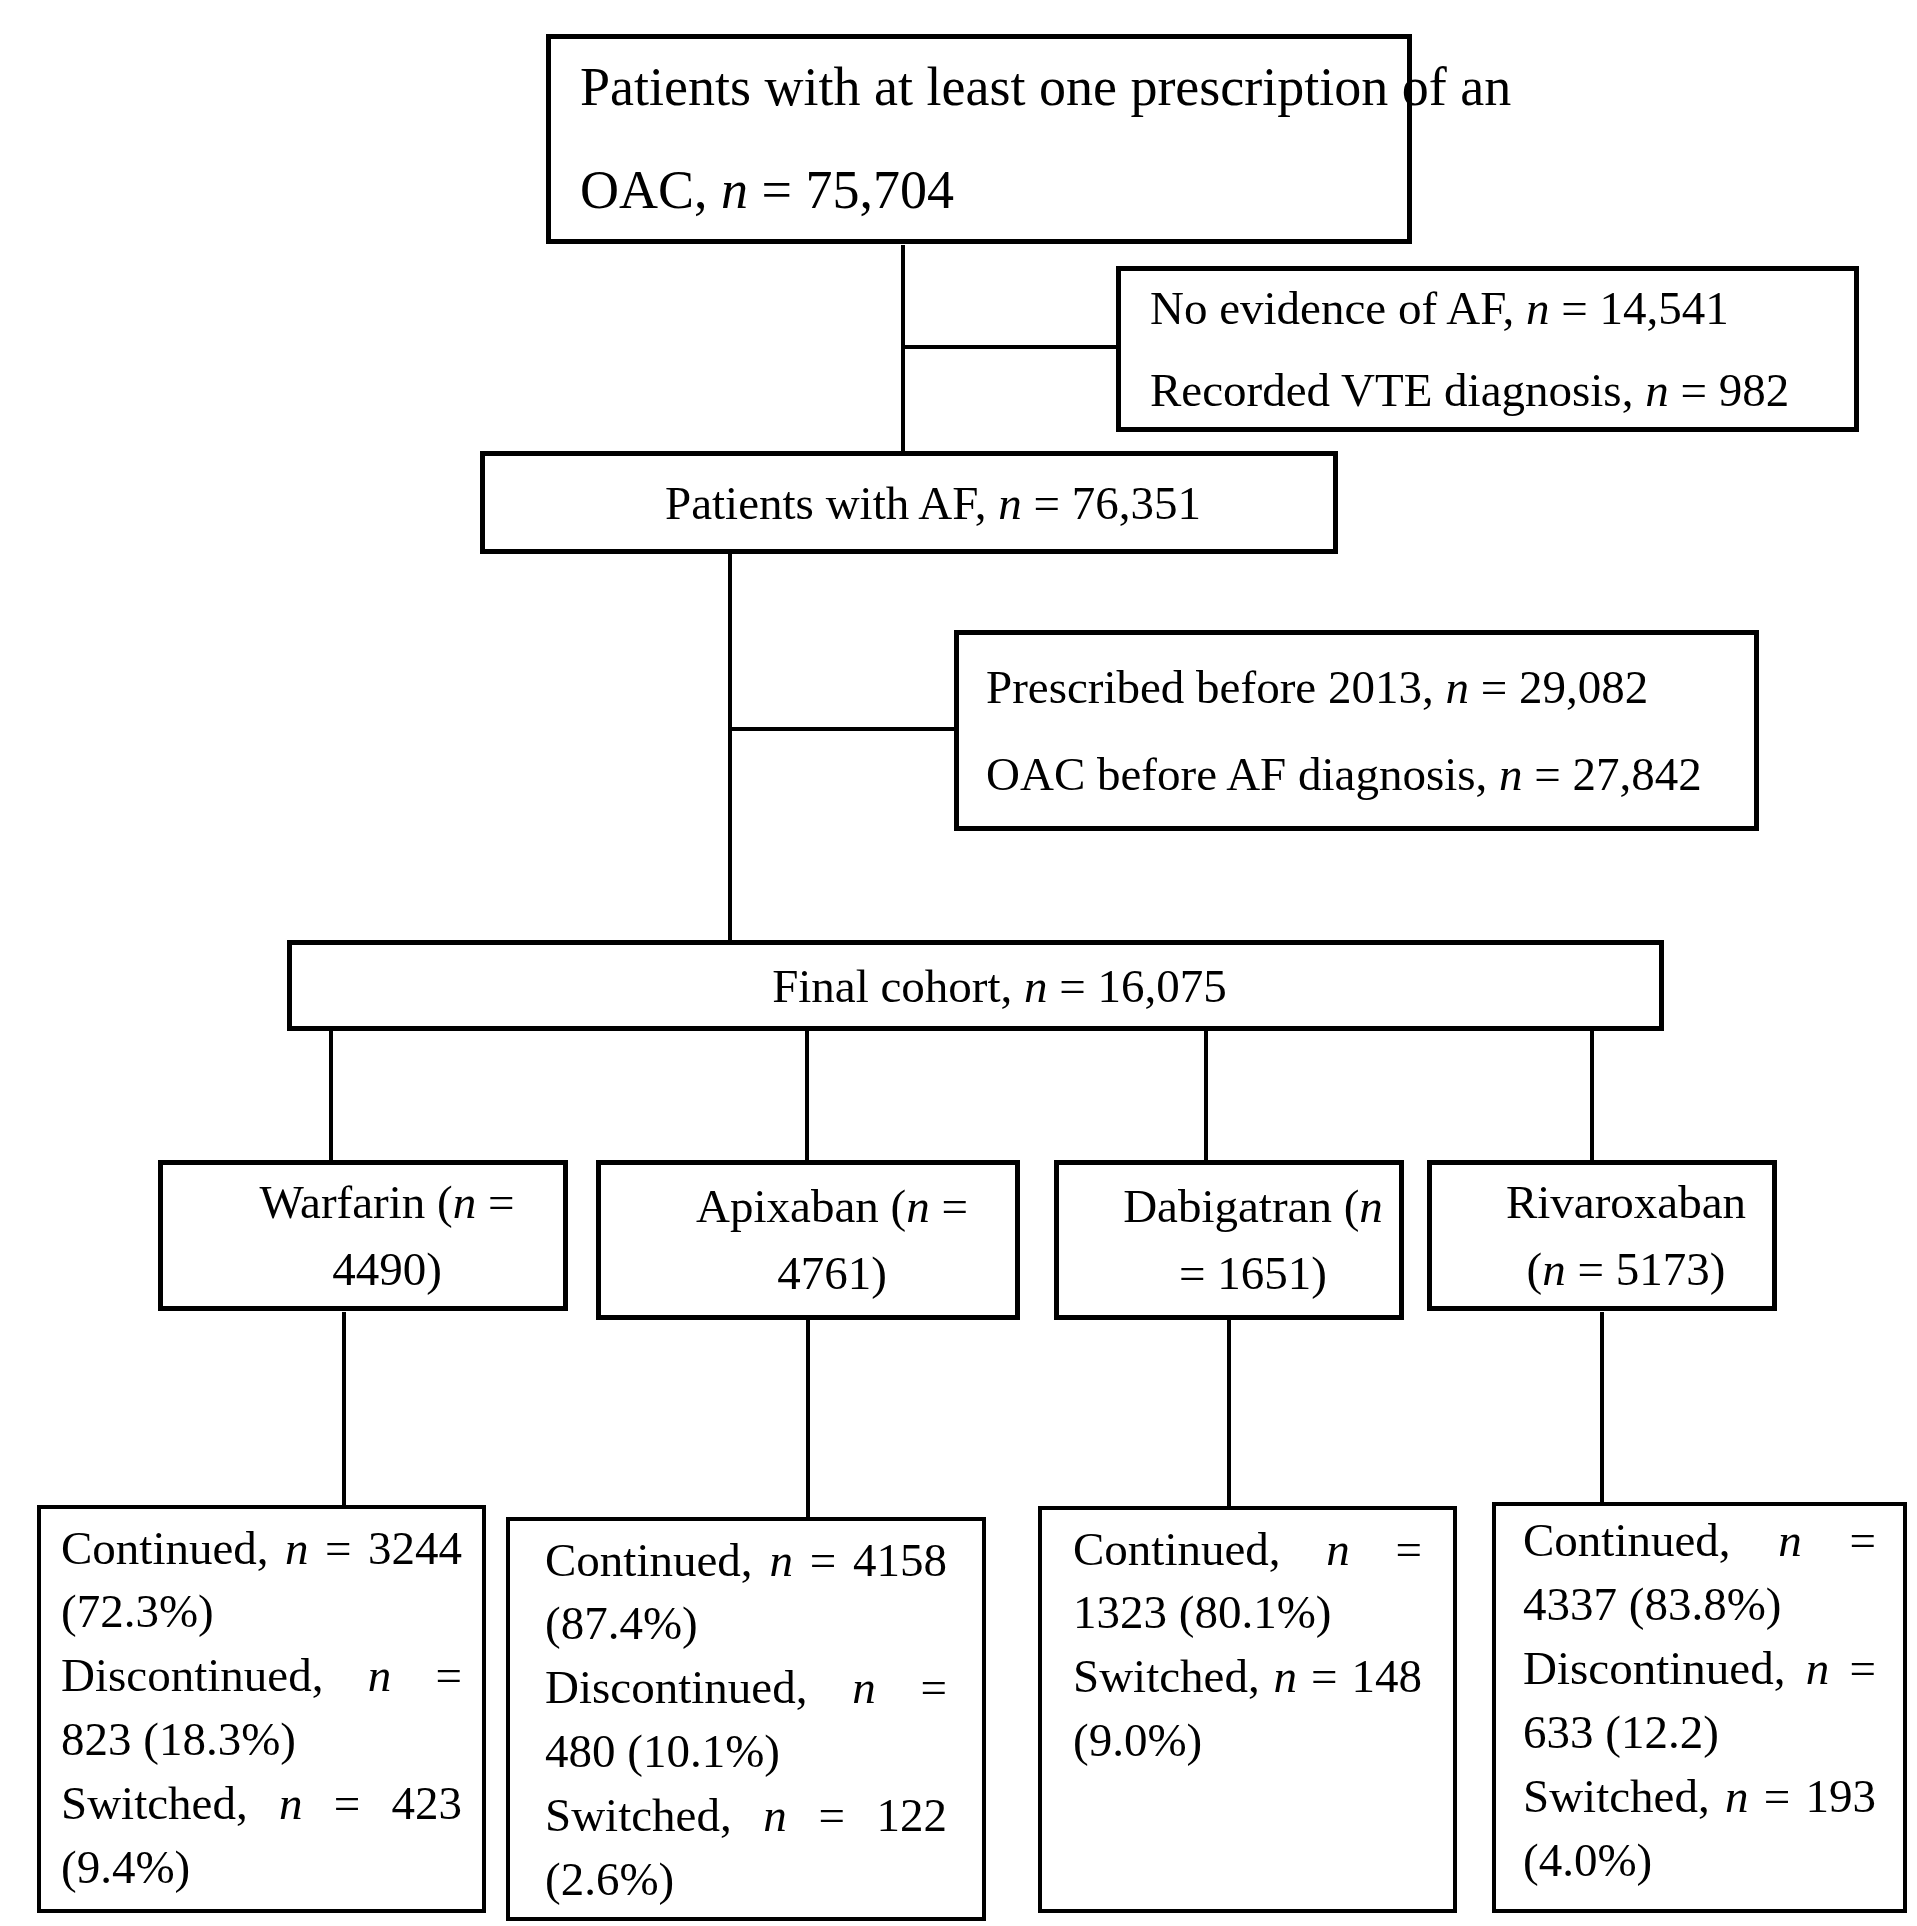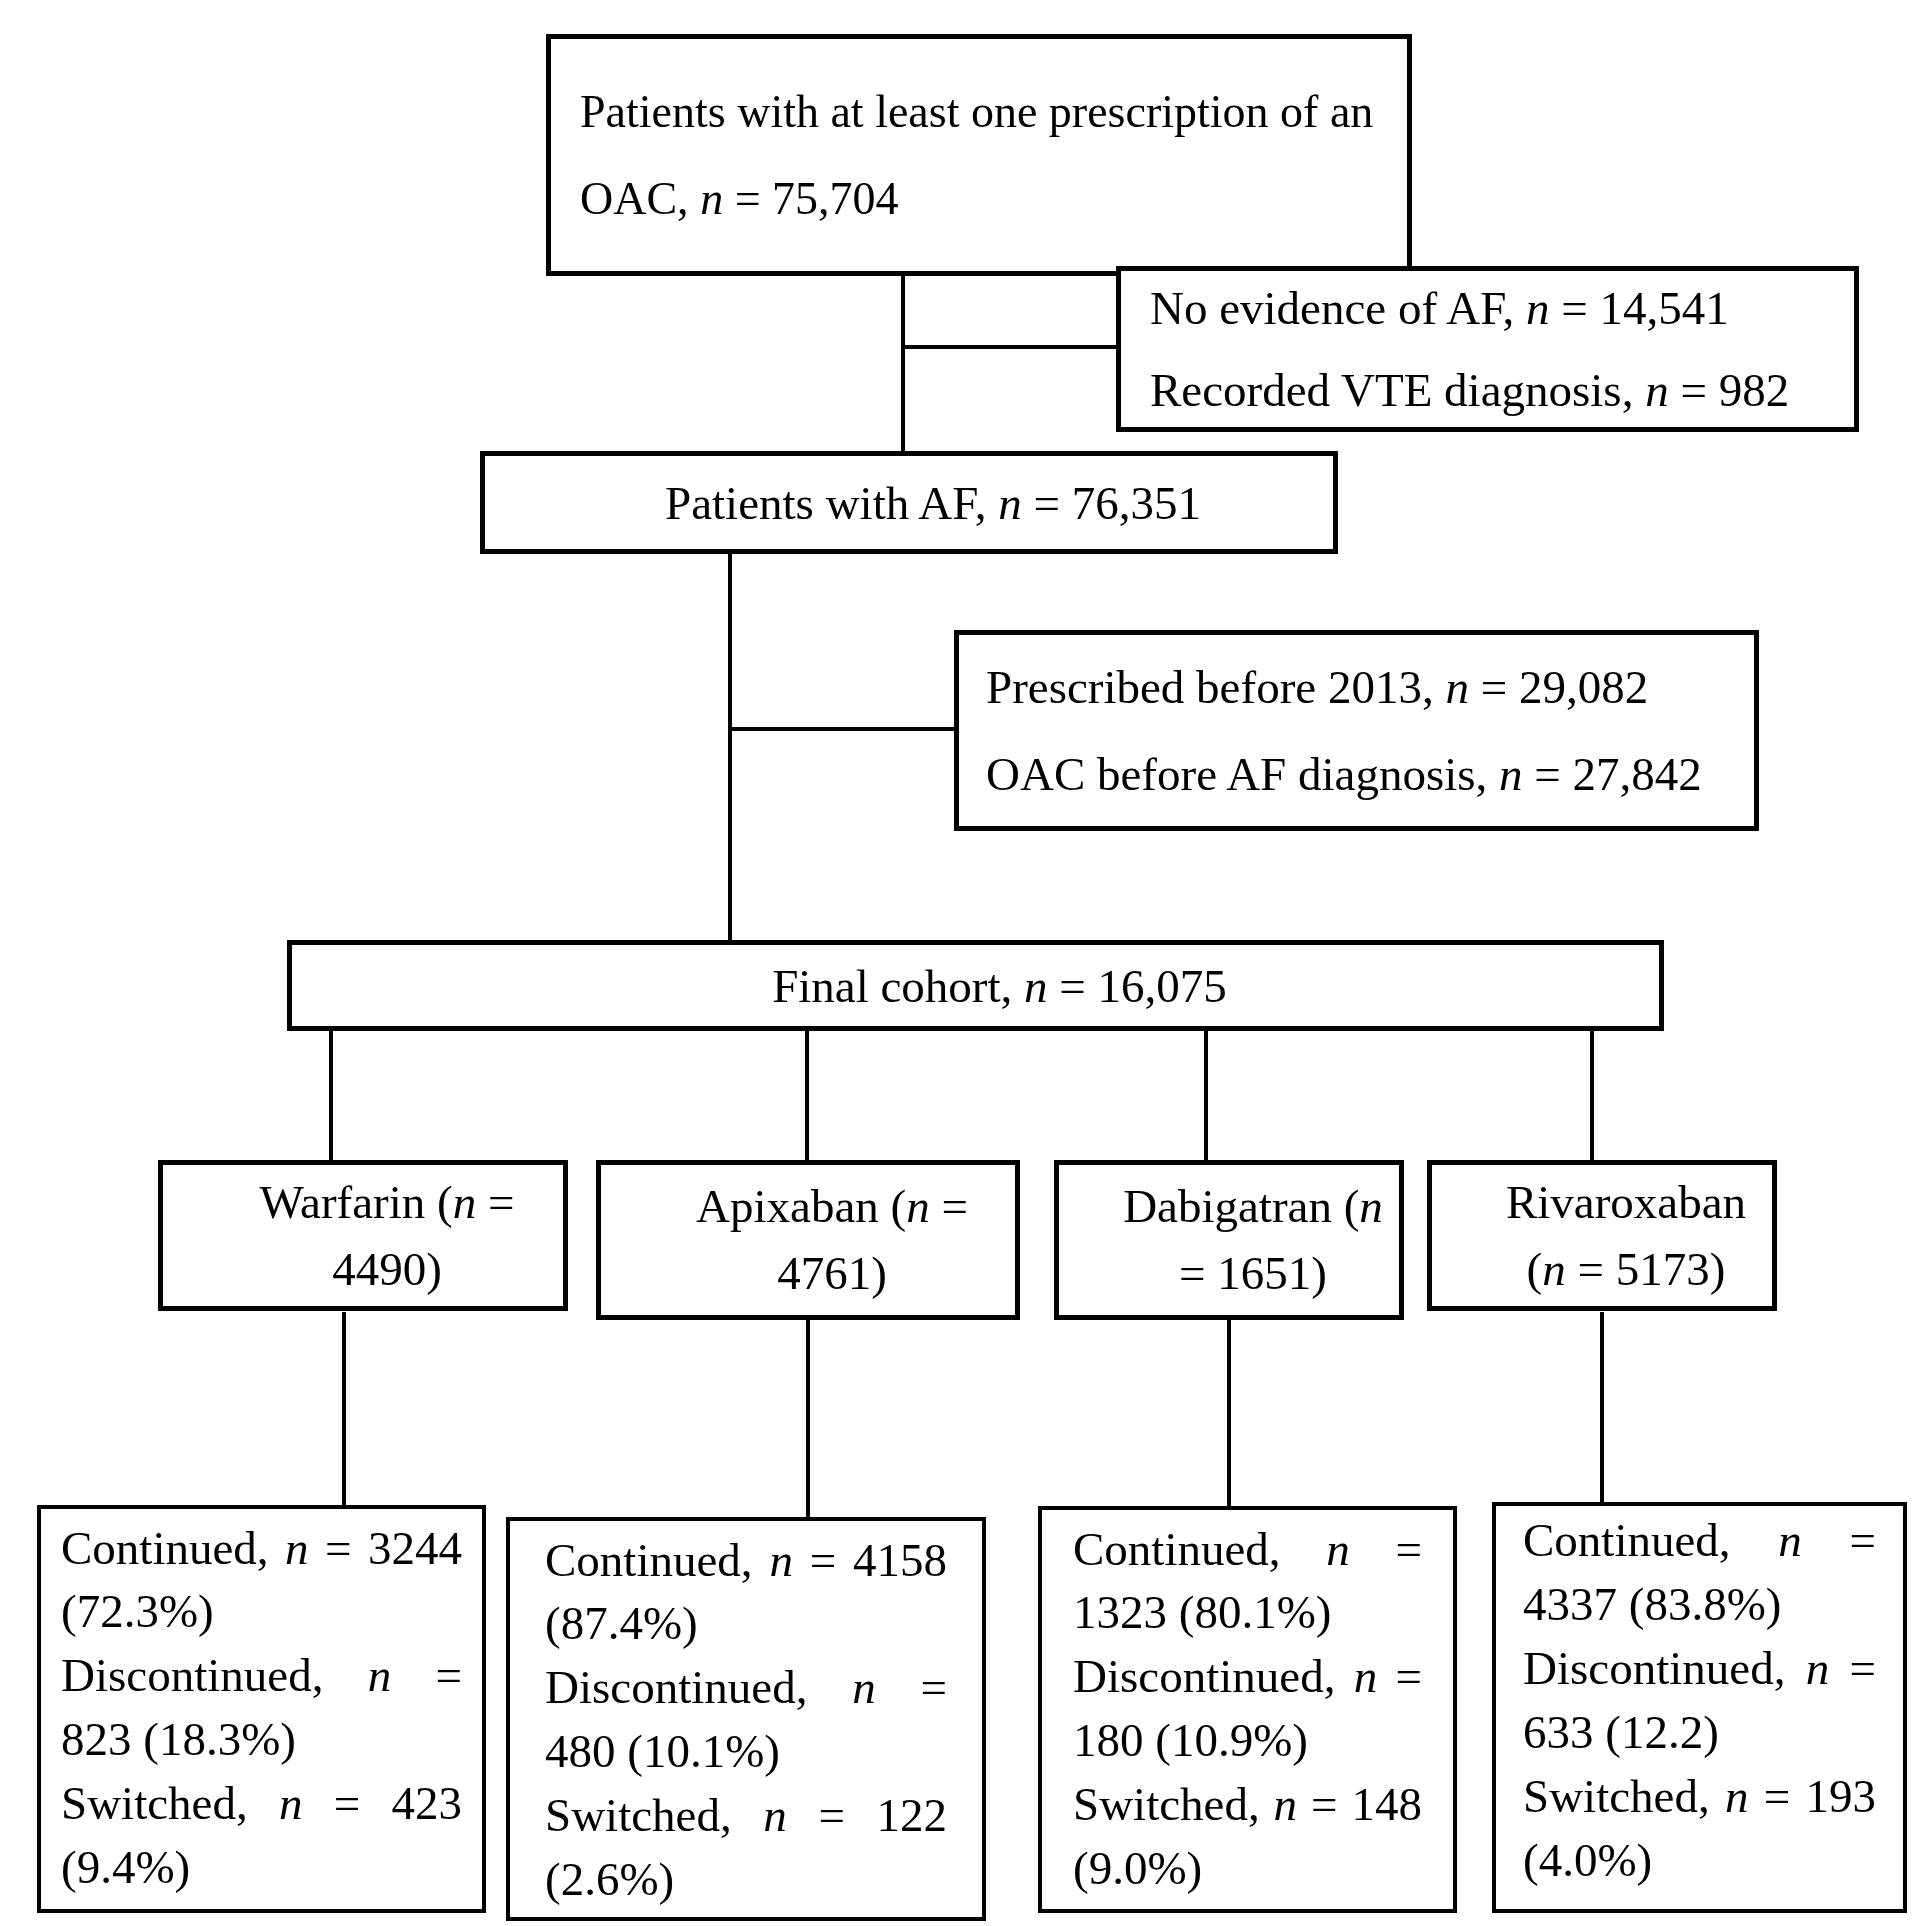--- a/index.html
+++ b/index.html
@@ -49,21 +49,21 @@
   <div class="conn" style="left:728px; top:727px; width:226px; height:4.3px;"></div>
   <div class="conn" style="left:329px; top:1030px; width:4.3px; height:130px;"></div>
   <div class="conn" style="left:805px; top:1030px; width:4.3px; height:130px;"></div>
   <div class="conn" style="left:1204px; top:1030px; width:4.3px; height:130px;"></div>
   <div class="conn" style="left:1590px; top:1030px; width:4.3px; height:130px;"></div>
   <div class="conn" style="left:342px; top:1312px; width:4.3px; height:193px;"></div>
   <div class="conn" style="left:806px; top:1320px; width:4.3px; height:197px;"></div>
   <div class="conn" style="left:1227px; top:1320px; width:4.3px; height:186px;"></div>
   <div class="conn" style="left:1600px; top:1312px; width:4.3px; height:190px;"></div>
 
-  <div class="box left" style="left:546px; top:34px; width:866px; height:242px; padding:0 10.7px 0 29px; font-size:46px; line-height:1.9;">
+  <div class="box left" style="left:546px; top:34px; width:866px; height:210px; padding:0 10.7px 0 29px; font-size:54px; line-height:1.9;">
     <div class="ln"><span>Patients with at least one prescription of an</span><i class="nv"></i><span></span></div>
     <div class="ln"><span>OAC, </span><i class="nv">n</i><span> = 75,704</span></div>
   </div>
 
   <div class="box left" style="left:1116px; top:266px; width:743px; height:166px; padding:0 10.7px 0 29px; line-height:1.75;">
     <div class="ln"><span>No evidence of AF, </span><i class="nv">n</i><span> = 14,541</span></div>
     <div class="ln"><span>Recorded VTE diagnosis, </span><i class="nv">n</i><span> = 982</span></div>
   </div>
 
   <div class="box center" style="left:480px; top:451px; width:858px; height:103px;">
@@ -106,21 +106,20 @@
   </div>
 
   <div class="box out" style="left:506px; top:1517px; width:480px; height:404px; border-width:4.8px; padding:7.5px 35px;">
     <p><span>Continued, </span><i class="nv">n</i><span> = 4158 (87.4%)</span></p>
     <p><span>Discontinued, </span><i class="nv">n</i><span> = 480 (10.1%)</span></p>
     <p><span>Switched, </span><i class="nv">n</i><span> = 122 (2.6%)</span></p>
   </div>
 
   <div class="box out" style="left:1038px; top:1506px; width:419px; height:407px; border-width:4.8px; padding:7.5px 31px;">
     <p><span>Continued, </span><i class="nv">n</i><span> = 1323 (80.1%)</span></p>
-    <p><span>Discontinued, </span><i class="nv">n</i><span> = 180 (10.9%)</span></p>
     <p><span>Switched, </span><i class="nv">n</i><span> = 148 (9.0%)</span></p>
   </div>
 
   <div class="box out" style="left:1492px; top:1502px; width:415px; height:411px; border-width:4.8px; padding:3px 27px;">
     <p><span>Continued, </span><i class="nv">n</i><span> = 4337 (83.8%)</span></p>
     <p><span>Discontinued, </span><i class="nv">n</i><span> = 633 (12.2)</span></p>
     <p><span>Switched, </span><i class="nv">n</i><span> = 193 (4.0%)</span></p>
   </div>
 
 </div>

